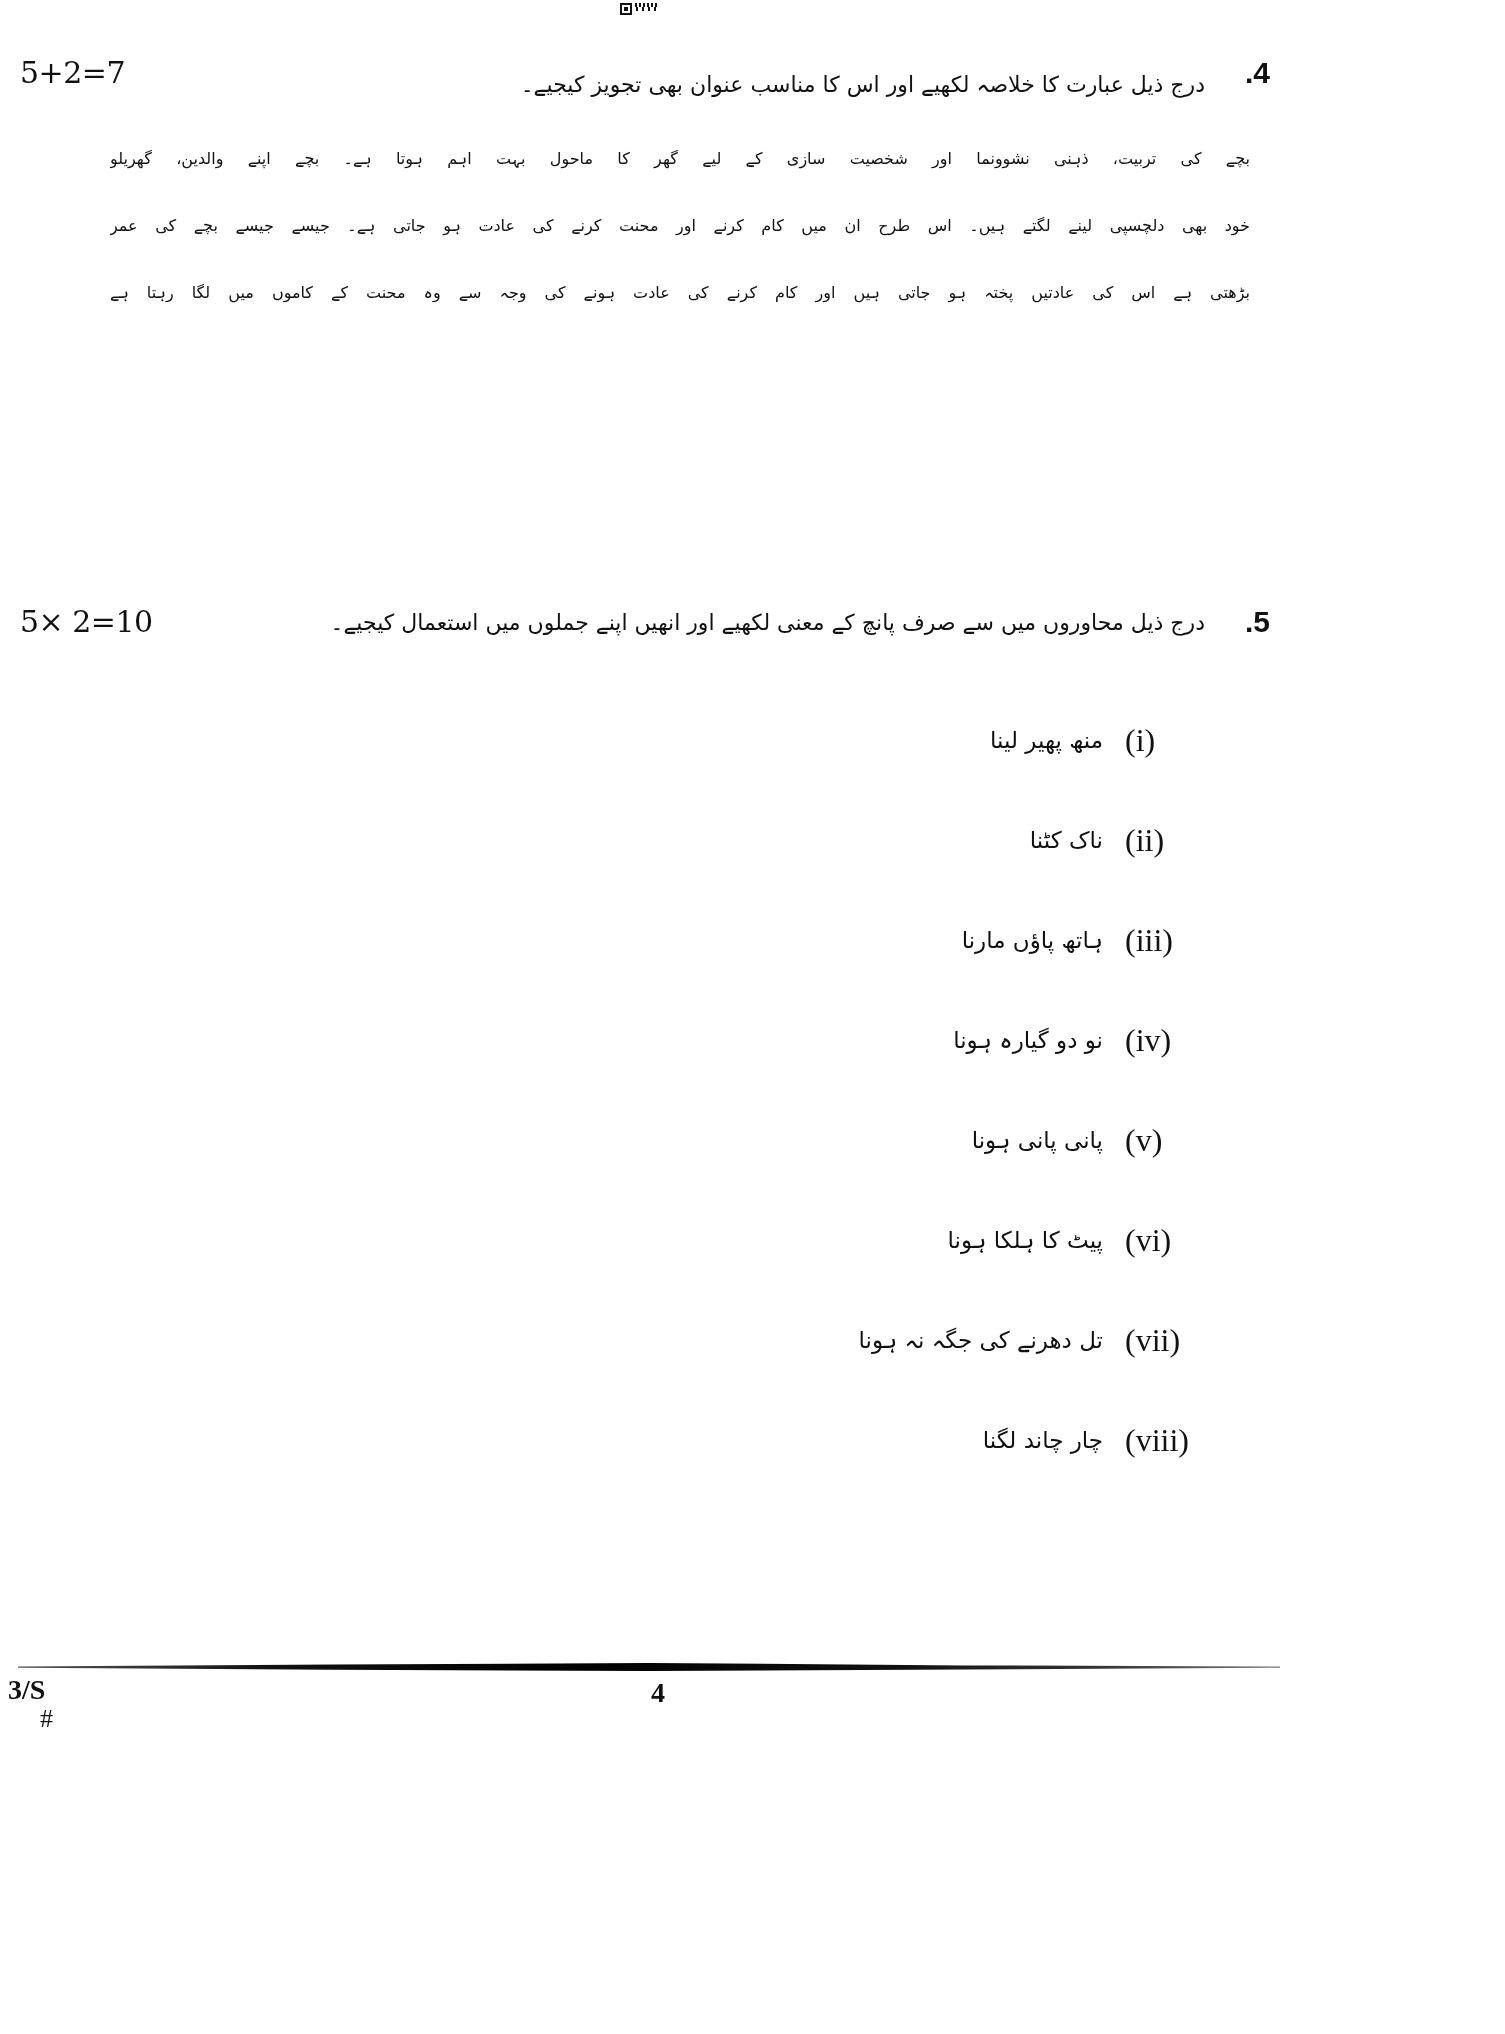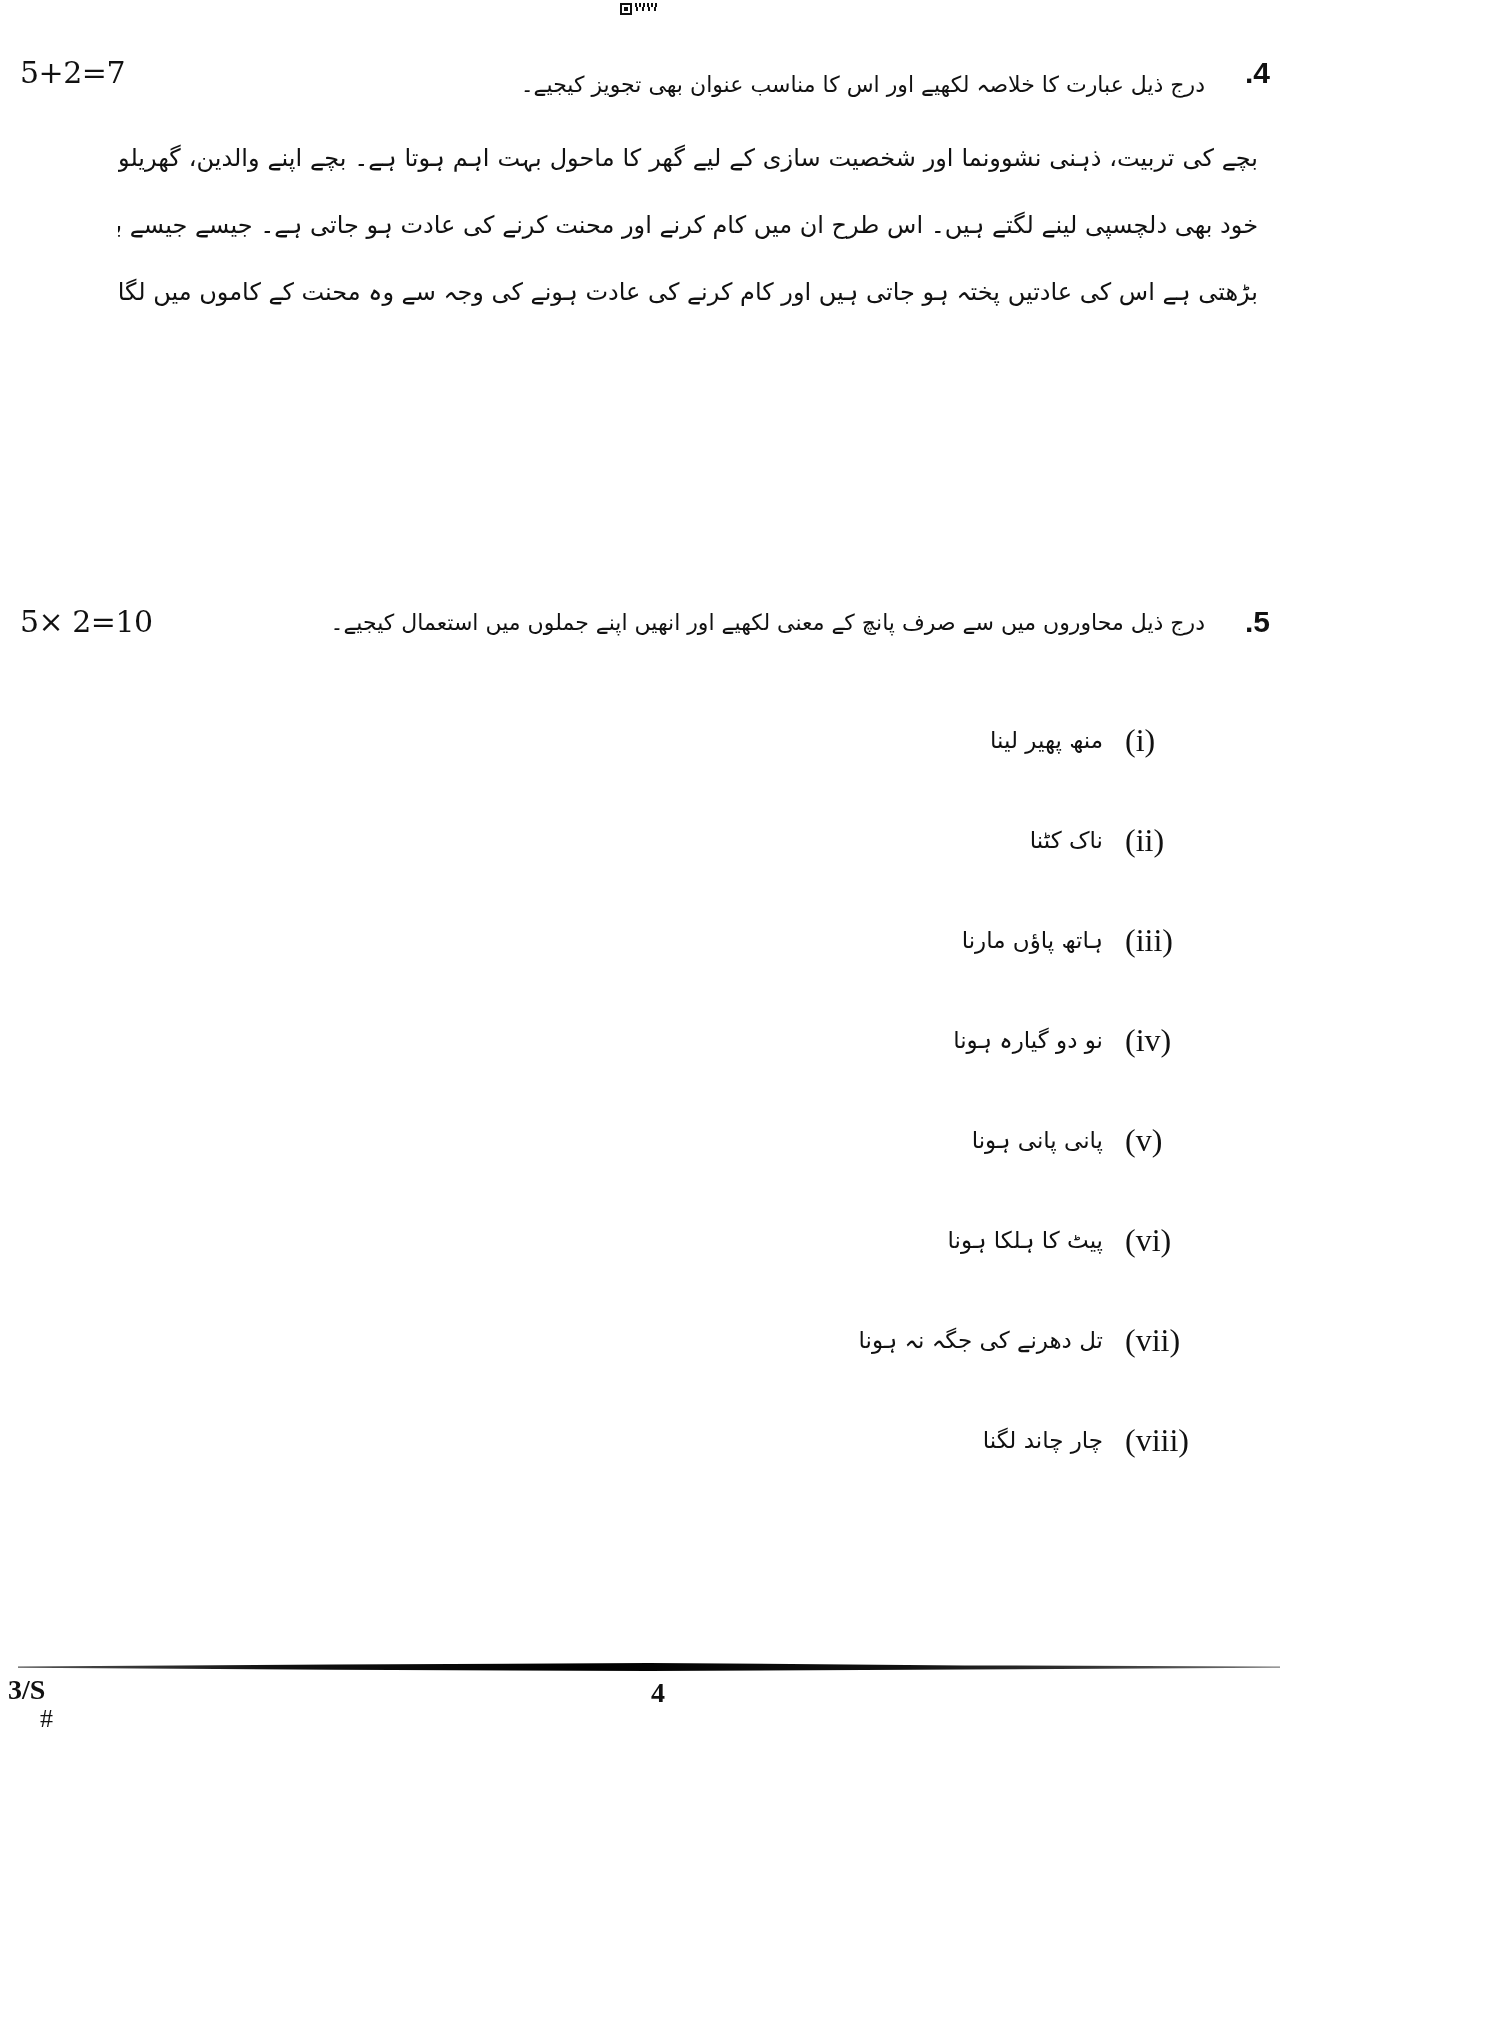--- a/index.html
+++ b/index.html
@@ -70,25 +70,24 @@
       position: absolute;
       right: 300px;
       font-size: 22px;
       white-space: nowrap;
     }
     .passage {
       position: absolute;
       left: 110px;
       width: 1140px;
       top: 125px;
-      font-size: 24px;
+      font-size: 16px;
       line-height: 67px;
       text-align: justify;
       text-align-last: right;
-      margin-left: 8px;
     }
     .passage .pline {
       display: block;
       height: 67px;
       text-align: justify;
       text-align-last: justify;
       white-space: nowrap;
       overflow: hidden;
     }
     .passage .pline.last {

